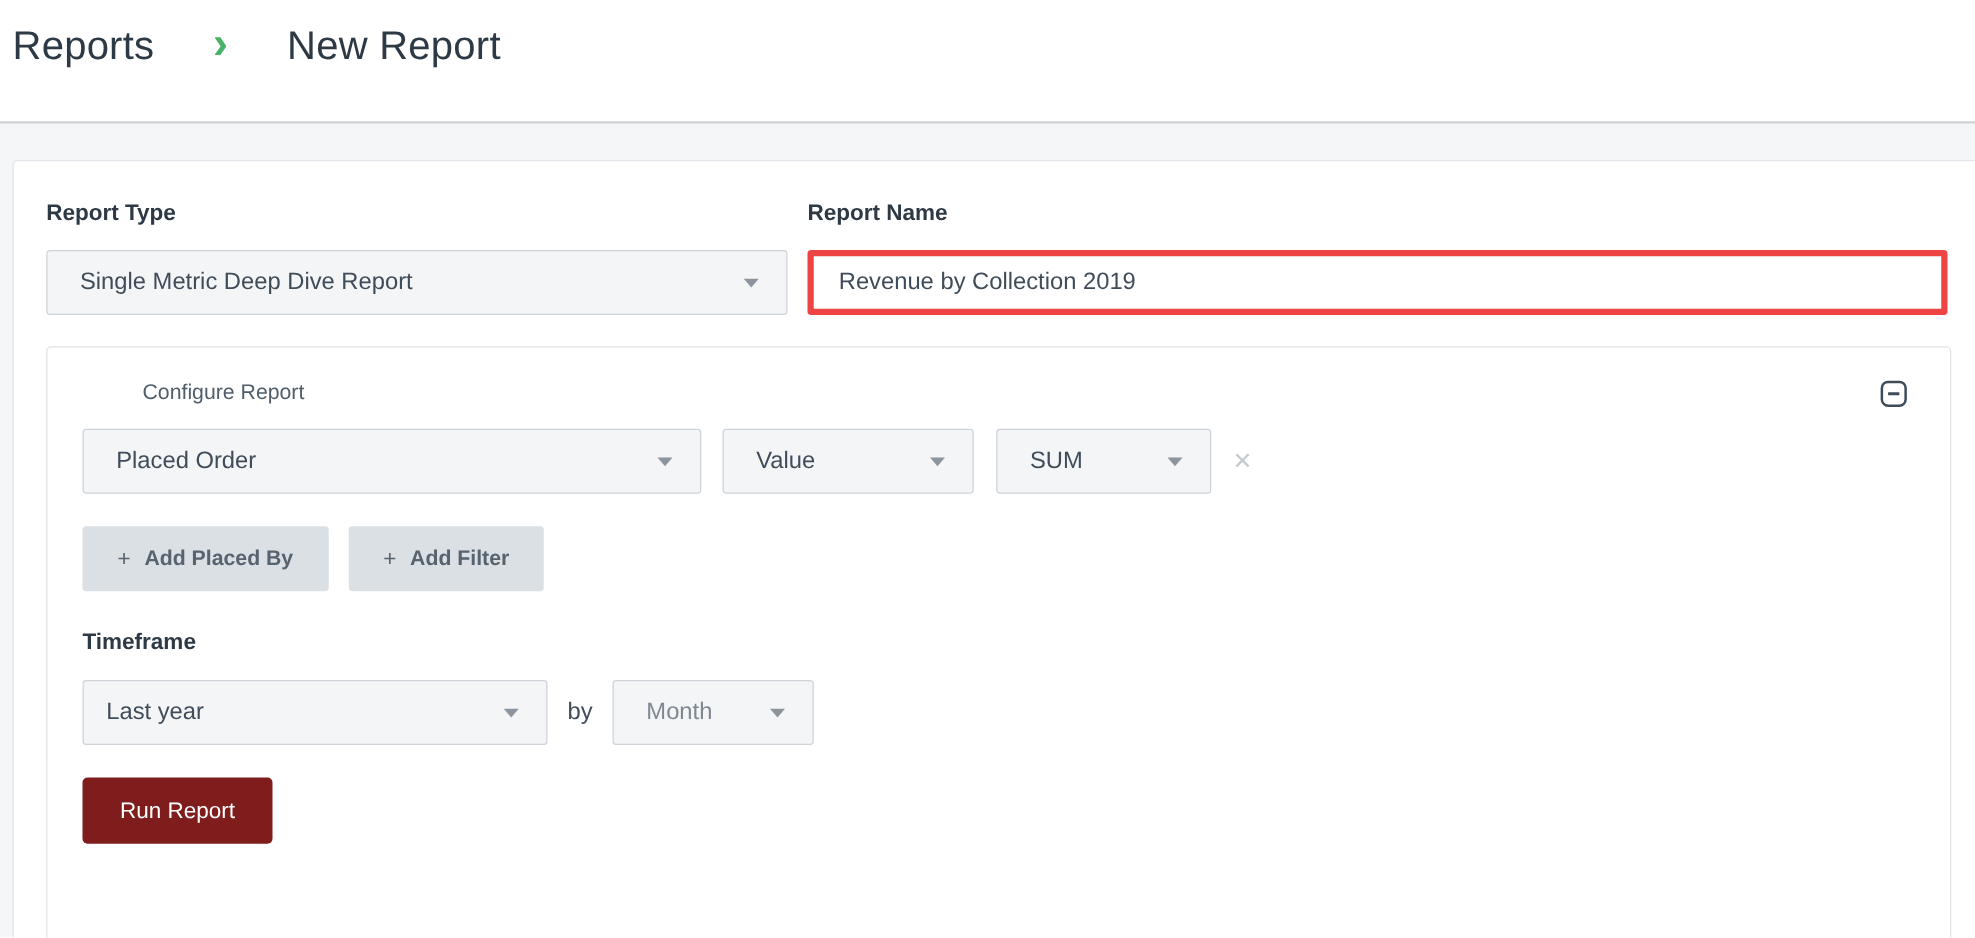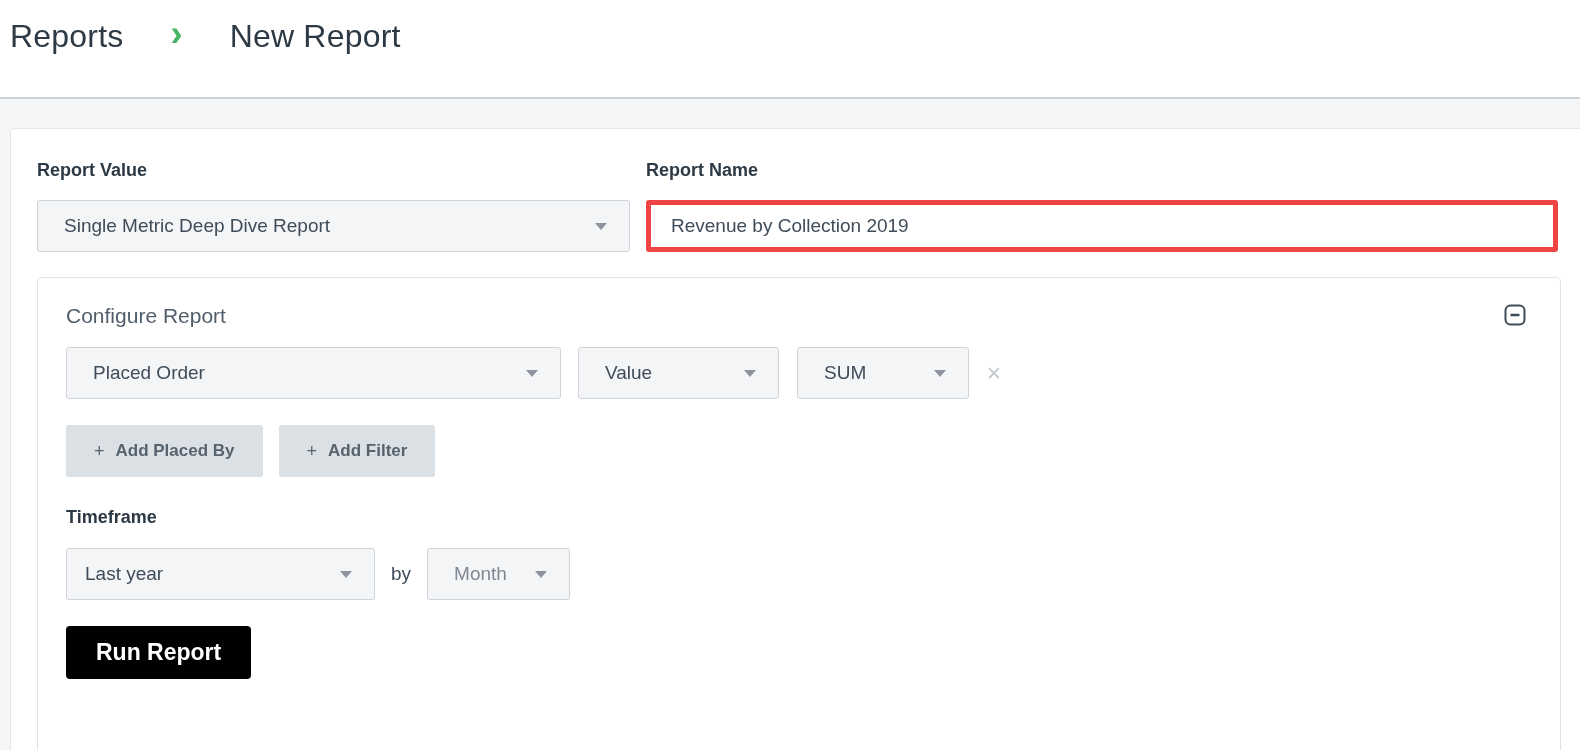--- a/index.html
+++ b/index.html
@@ -40,21 +40,21 @@
   .dropdown.muted-value { color:#7e8893; }
 
   .text-input { width:100%; height:52px; border:5px solid #ef4444;
                 border-radius:3px; background:#fff; padding:0 20px;
                 font-size:19px; color:#3f4c59;
                 font-family:"Liberation Sans","DejaVu Sans",sans-serif; }
 
   
   .card { position:relative; margin-top:25px; border:1px solid #e0e3e8;
           border-radius:4px; padding:26px 28px 80px 28px; }
-  .card-title { font-size:21px; color:#505e6b; }
+  .card-title { font-size:17px; color:#505e6b;margin-left:48px; }
   .collapse-btn { position:absolute; top:26px; right:34px; width:22px;
                   height:22px; background:none; border:none; cursor:pointer;
                   padding:0; line-height:0; }
 
   .metric-label { margin-top:31px; margin-bottom:0; }
   .metric-row { display:flex; align-items:center; margin-top:19px; }
   .dd-event     { width:495px; }
   .dd-property  { width:201px; margin-left:17px; }
   .dd-aggregate { width:172px; margin-left:18px; }
   .remove-x { margin-left:17px; font-size:19px; font-weight:700;
@@ -62,46 +62,46 @@
 
   .btn-row { display:flex; gap:16px; margin-top:26px; }
   .add-btn { height:52px; background:#dbe0e4; border:none; border-radius:3px;
              padding:0 28px; font-size:17px; font-weight:700; color:#57636f;
              cursor:pointer; display:flex; align-items:center;
              font-family:"Liberation Sans","DejaVu Sans",sans-serif; }
   .add-btn .plus { font-weight:400; font-size:18px; margin-right:11px; }
 
   .timeframe-label { margin-top:30px; margin-bottom:0; }
   .timeframe-row { display:flex; align-items:center; margin-top:20px; }
-  .dd-range    { width:309px;padding-left:18px; }
+  .dd-range    { width:372px;padding-left:18px; }
   .by-text { font-size:19px; color:#3f4c59; margin:0 16px; }
-  .dd-interval { width:143px; }
+  .dd-interval { width:161px; }
 
-  .run-btn { margin-top:26px; height:53px; background:#000000; border:none;
-             border-radius:4px; padding:0 30px; font-size:23px;
-             font-weight:700; color:#fff; cursor:pointer;
+  .run-btn { margin-top:26px; height:53px; background:#7f1d1d; border:none;
+             border-radius:4px; padding:0 30px; font-size:18px;
+             font-weight:400; color:#fff; cursor:pointer;
              font-family:"Liberation Sans","DejaVu Sans",sans-serif; }
 </style>
 </head>
 <body>
 
 <div class="topbar">
   <div class="breadcrumb">
     <span class="crumb-link">Reports</span>
     <span class="crumb-sep">›</span>
     <span>New Report</span>
   </div>
 </div>
 
 <div class="content">
   <div class="panel">
 
     <div class="row-top">
       <div class="col-type">
-        <div class="field-label">Report Value</div>
+        <div class="field-label">Report Type</div>
         <div class="dropdown">
           <span>Single Metric Deep Dive Report</span>
           <span class="caret"></span>
         </div>
       </div>
       <div class="col-name">
         <div class="field-label">Report Name</div>
         <input class="text-input" type="text" value="Revenue by Collection 2019" style="">
       </div>
     </div>

